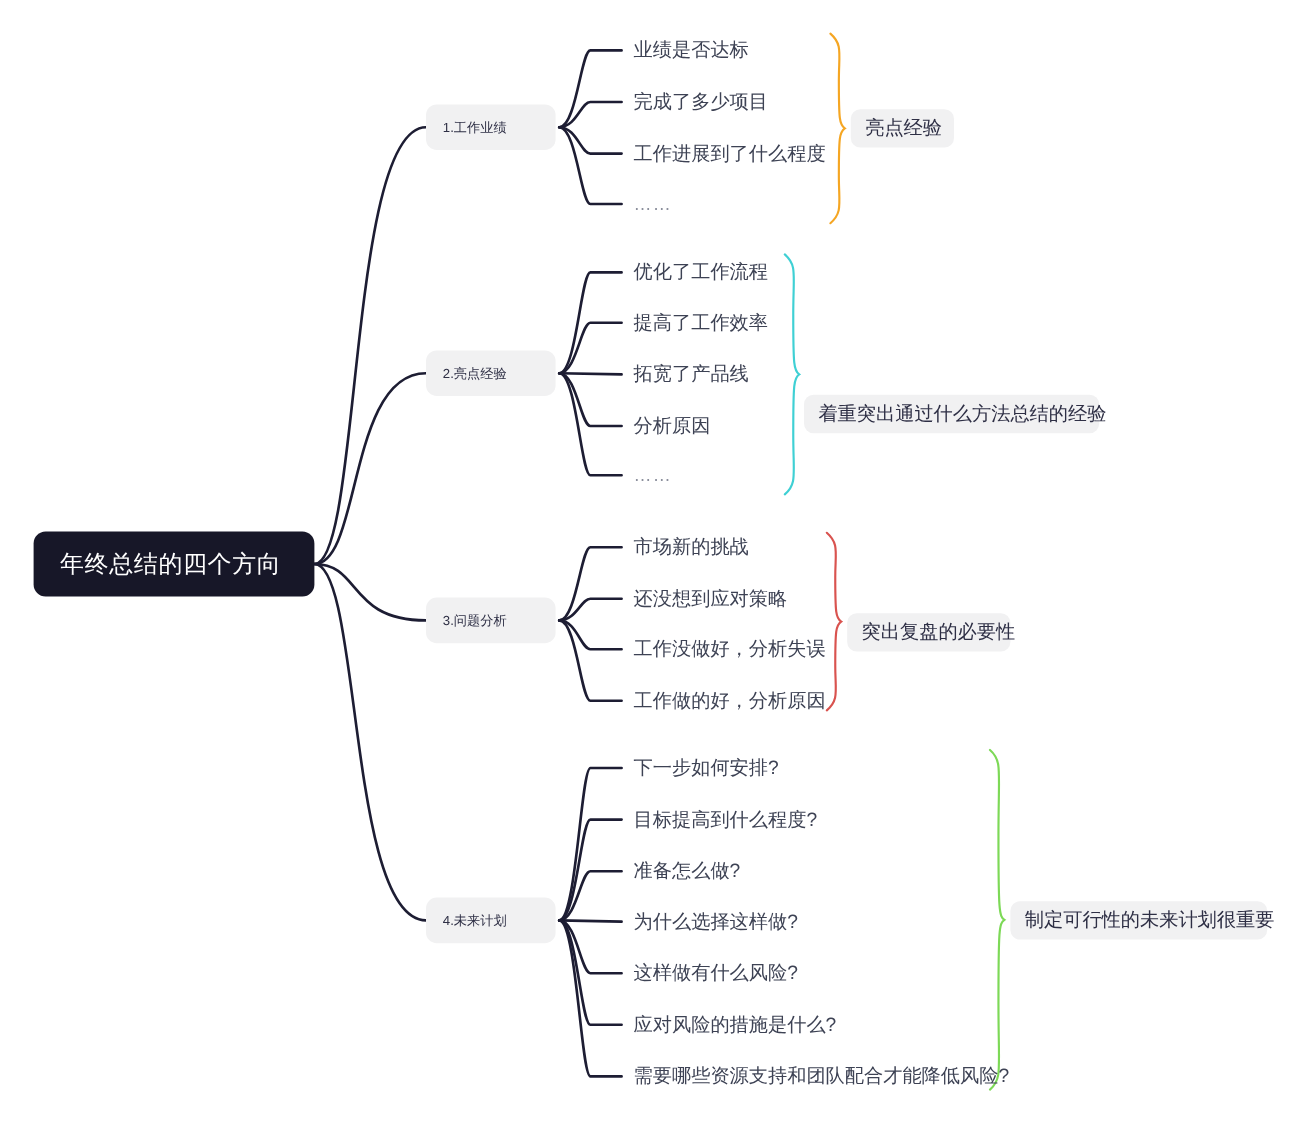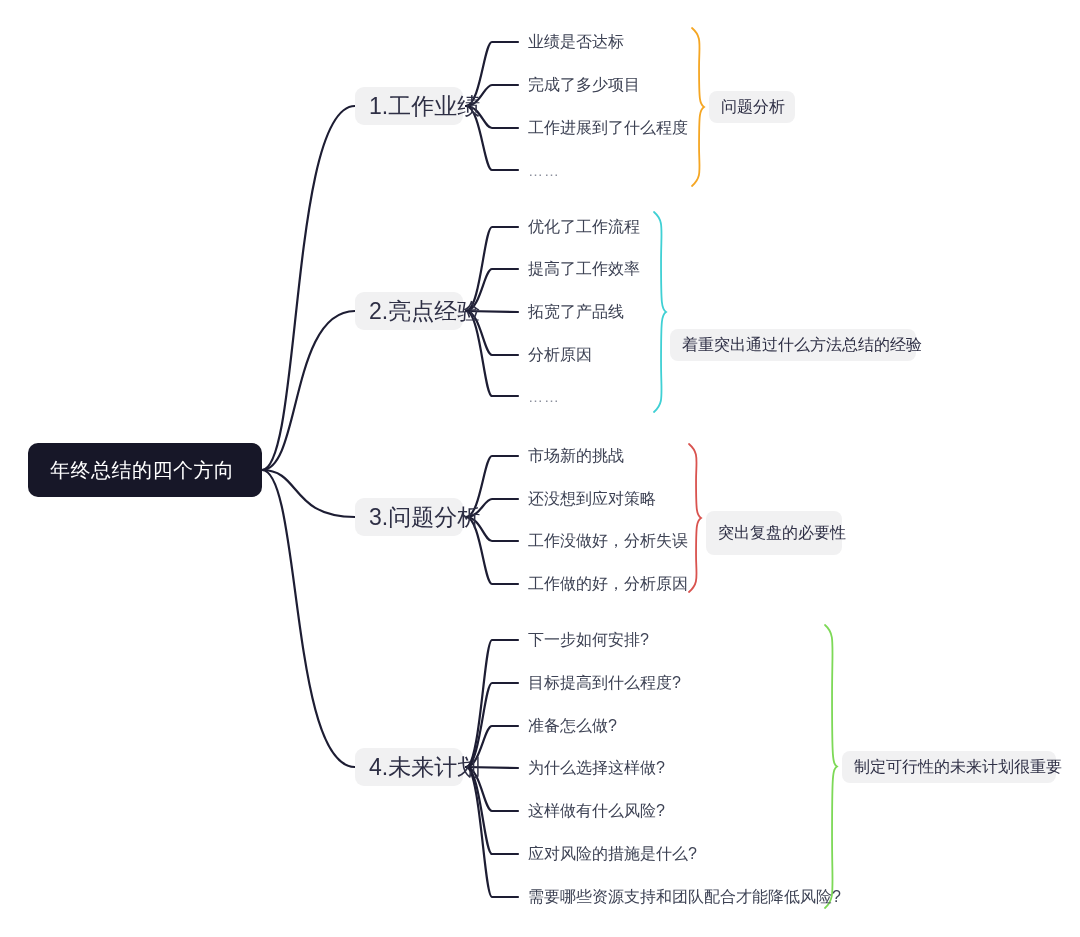--- a/index.html
+++ b/index.html
@@ -39,21 +39,21 @@
     border-radius: 10px;
     font-size: 20px;
     padding: 0 22px;
     height: 54px;
     letter-spacing: 0.5px;
   }
   .branch-node {
     background: #f1f1f2;
     color: #2e2f45;
     border-radius: 9px;
-    font-size: 23px;
+    font-size: 11px;
     padding: 0 14px;
     height: 38px;
   }
   .leaf-node {
     color: #3d4254;
     font-size: 16px;
     height: 24px;
     background: transparent;
   }
   .leaf-node.ellipsis {
@@ -121,21 +121,21 @@
       <div class="node leaf-node" style="left: 528px; top: 73px; height: 24px;">
         <span>完成了多少项目</span>
       </div>
       <div class="node leaf-node" style="left: 528px; top: 116px; height: 24px;">
         <span>工作进展到了什么程度</span>
       </div>
       <div class="node leaf-node ellipsis" style="left: 528px; top: 158px; height: 24px;">
         <span>……</span>
       </div>
       <div class="node summary-node" style="left: 709px; top: 91px; width: 86px; height: 32px;">
-        <span>问题分析</span>
+        <span>亮点经验</span>
       </div>
       <div class="node branch-node" style="left: 355px; top: 292px; width: 108px; height: 38px;">
         <span>2.亮点经验</span>
       </div>
       <div class="node leaf-node" style="left: 528px; top: 215px; height: 24px;">
         <span>优化了工作流程</span>
       </div>
       <div class="node leaf-node" style="left: 528px; top: 257px; height: 24px;">
         <span>提高了工作效率</span>
       </div>
@@ -159,21 +159,21 @@
       </div>
       <div class="node leaf-node" style="left: 528px; top: 487px; height: 24px;">
         <span>还没想到应对策略</span>
       </div>
       <div class="node leaf-node" style="left: 528px; top: 529px; height: 24px;">
         <span>工作没做好，分析失误</span>
       </div>
       <div class="node leaf-node" style="left: 528px; top: 572px; height: 24px;">
         <span>工作做的好，分析原因</span>
       </div>
-      <div class="node summary-node" style="left: 706px; top: 511px; width: 136px; height: 44px;">
+      <div class="node summary-node" style="left: 706px; top: 511px; width: 136px; height: 32px;">
         <span>突出复盘的必要性</span>
       </div>
       <div class="node branch-node" style="left: 355px; top: 748px; width: 108px; height: 38px;">
         <span>4.未来计划</span>
       </div>
       <div class="node leaf-node" style="left: 528px; top: 628px; height: 24px;">
         <span>下一步如何安排?</span>
       </div>
       <div class="node leaf-node" style="left: 528px; top: 671px; height: 24px;">
         <span>目标提高到什么程度?</span>

